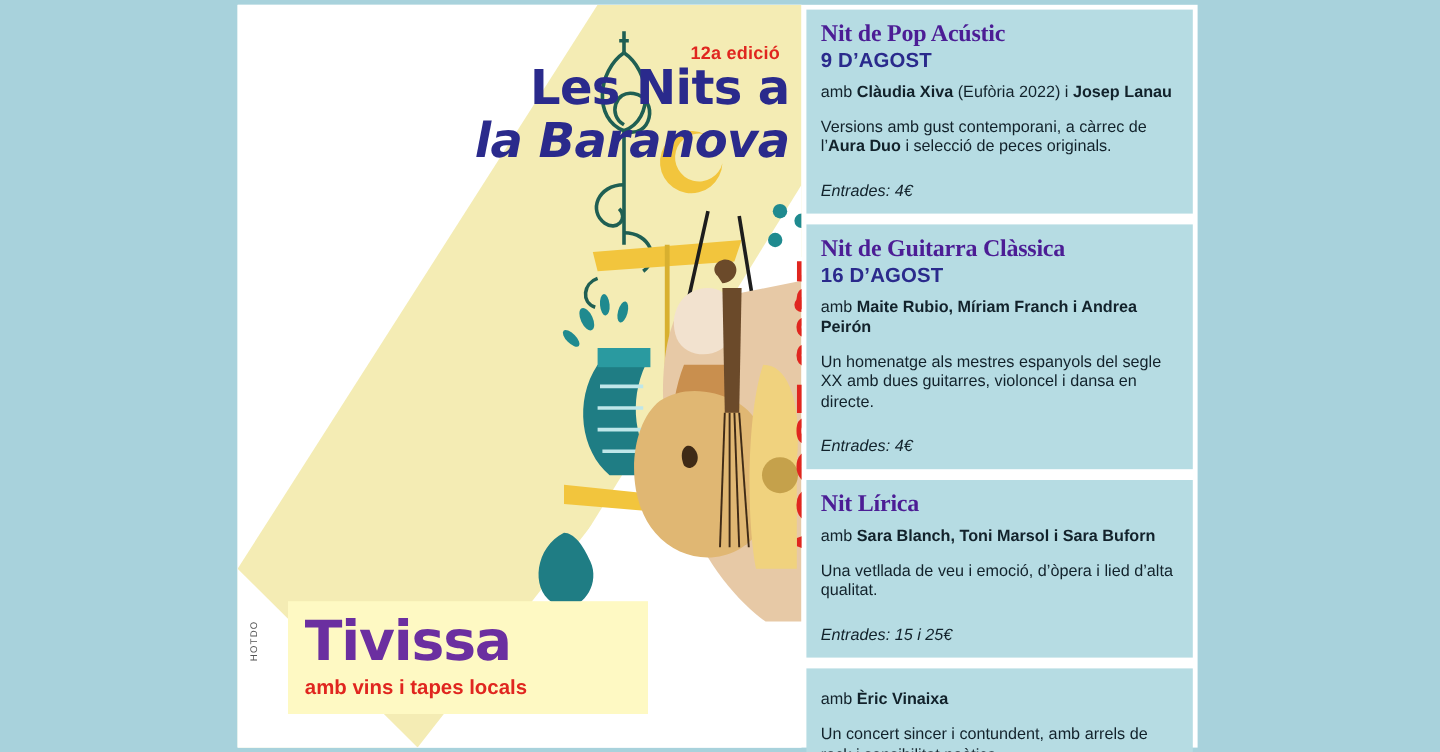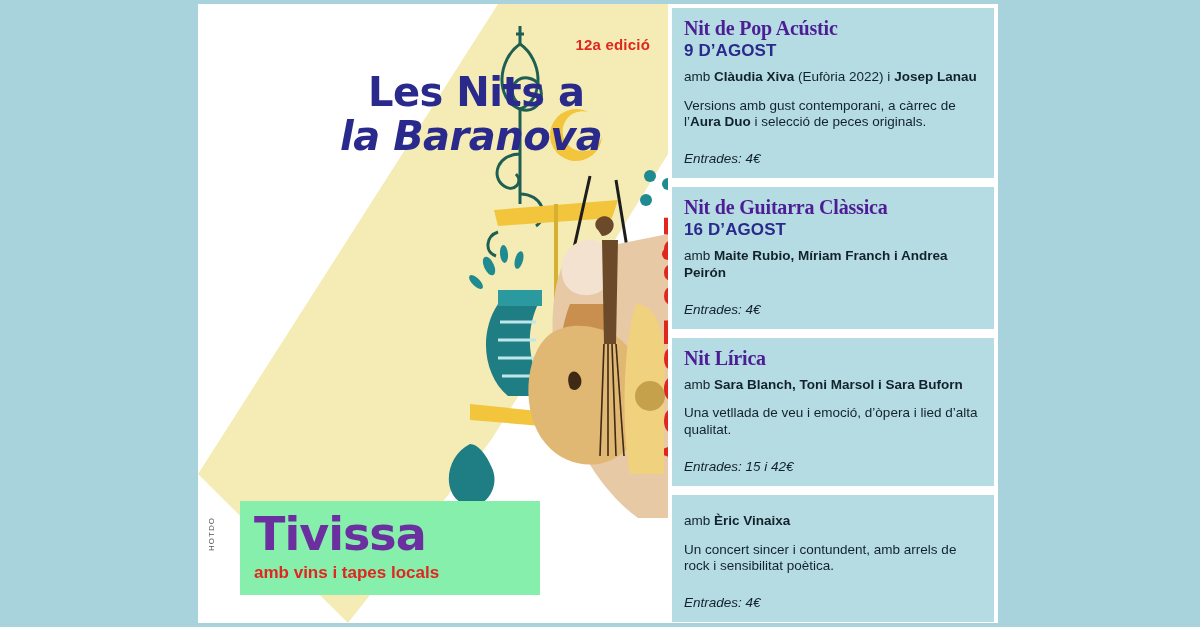--- a/index.html
+++ b/index.html
@@ -49,23 +49,23 @@
     right: 18px;
     top: 32px;
     color: #e0261f;
     font-size: 15px;
     font-weight: 700;
     letter-spacing: .2px;
   }
   .title-block {
     position: absolute;
     left: 140px;
-    top: 68px;
+    top: 50px;
     width: 320px;
-    text-align: left;
+    text-align: right;
   }
   .title-line {
     font-family: "DejaVu Sans", sans-serif;
     font-weight: 700;
     color: #2a2a8c;
     font-size: 40px;
     line-height: 1.0;
     letter-spacing: -0.5px;
   }
   .title-line.l1 { padding-left: 30px; }
@@ -82,21 +82,21 @@
     transform: rotate(-90deg);
     transform-origin: 100% 0;
     white-space: nowrap;
   }
 
   .tivissa-box {
     position: absolute;
     left: 42px;
     bottom: 28px;
     width: 300px;
-    background: #86efac;
+    background: #fef9c3;
     padding: 10px 14px 12px 14px;
     box-sizing: border-box;
   }
   .tivissa {
     font-family: "DejaVu Sans", sans-serif;
     color: #6b2fa0;
     font-weight: 700;
     font-size: 46px;
     line-height: 1;
     letter-spacing: -1px;
@@ -309,28 +309,29 @@
         <div class="date">9 D’AGOST</div>
         <div class="lineup"><span>amb </span><b>Clàudia Xiva</b><span> (Eufòria 2022) i </span><b>Josep Lanau</b></div>
         <div class="desc"><span>Versions amb gust contemporani, a càrrec de l’</span><b>Aura Duo</b><span> i selecció de peces originals.</span></div>
         <div class="price">Entrades: 4€</div>
       </div>
 
       <div class="event">
         <h2>Nit de Guitarra Clàssica</h2>
         <div class="date">16 D’AGOST</div>
         <div class="lineup"><span>amb </span><b>Maite Rubio, Míriam Franch i Andrea Peirón</b></div>
+        <div class="desc"><span>Un homenatge als mestres espanyols del segle XX amb dues guitarres, violoncel i dansa en directe.</span></div>
         <div class="price">Entrades: 4€</div>
       </div>
 
       <div class="event">
         <h2>Nit Lírica</h2>
         <div class="lineup"><span>amb </span><b>Sara Blanch, Toni Marsol i Sara Buforn</b></div>
         <div class="desc"><span>Una vetllada de veu i emoció, d’òpera i lied d’alta qualitat.</span></div>
-        <div class="price">Entrades: 15 i 42€</div>
+        <div class="price">Entrades: 15 i 25€</div>
       </div>
 
       <div class="event">
         <div class="lineup"><span>amb </span><b>Èric Vinaixa</b></div>
         <div class="desc"><span>Un concert sincer i contundent, amb arrels de rock i sensibilitat poètica.</span></div>
         <div class="price">Entrades: 4€</div>
       </div>
 
     </div>
   </div>

